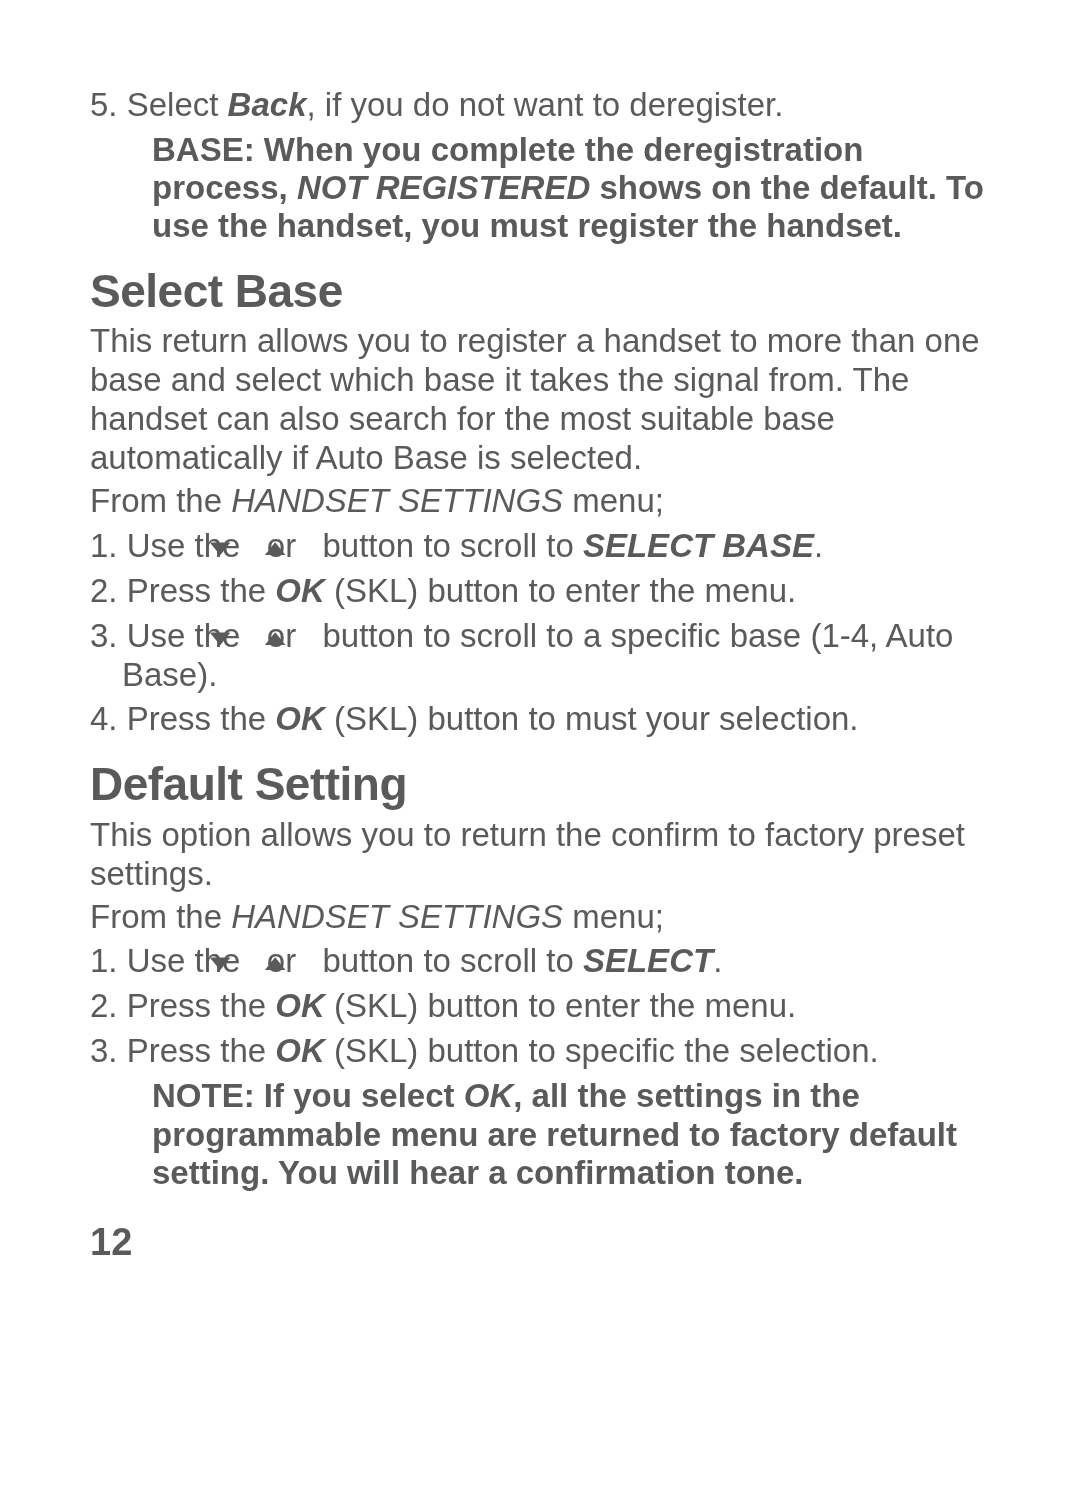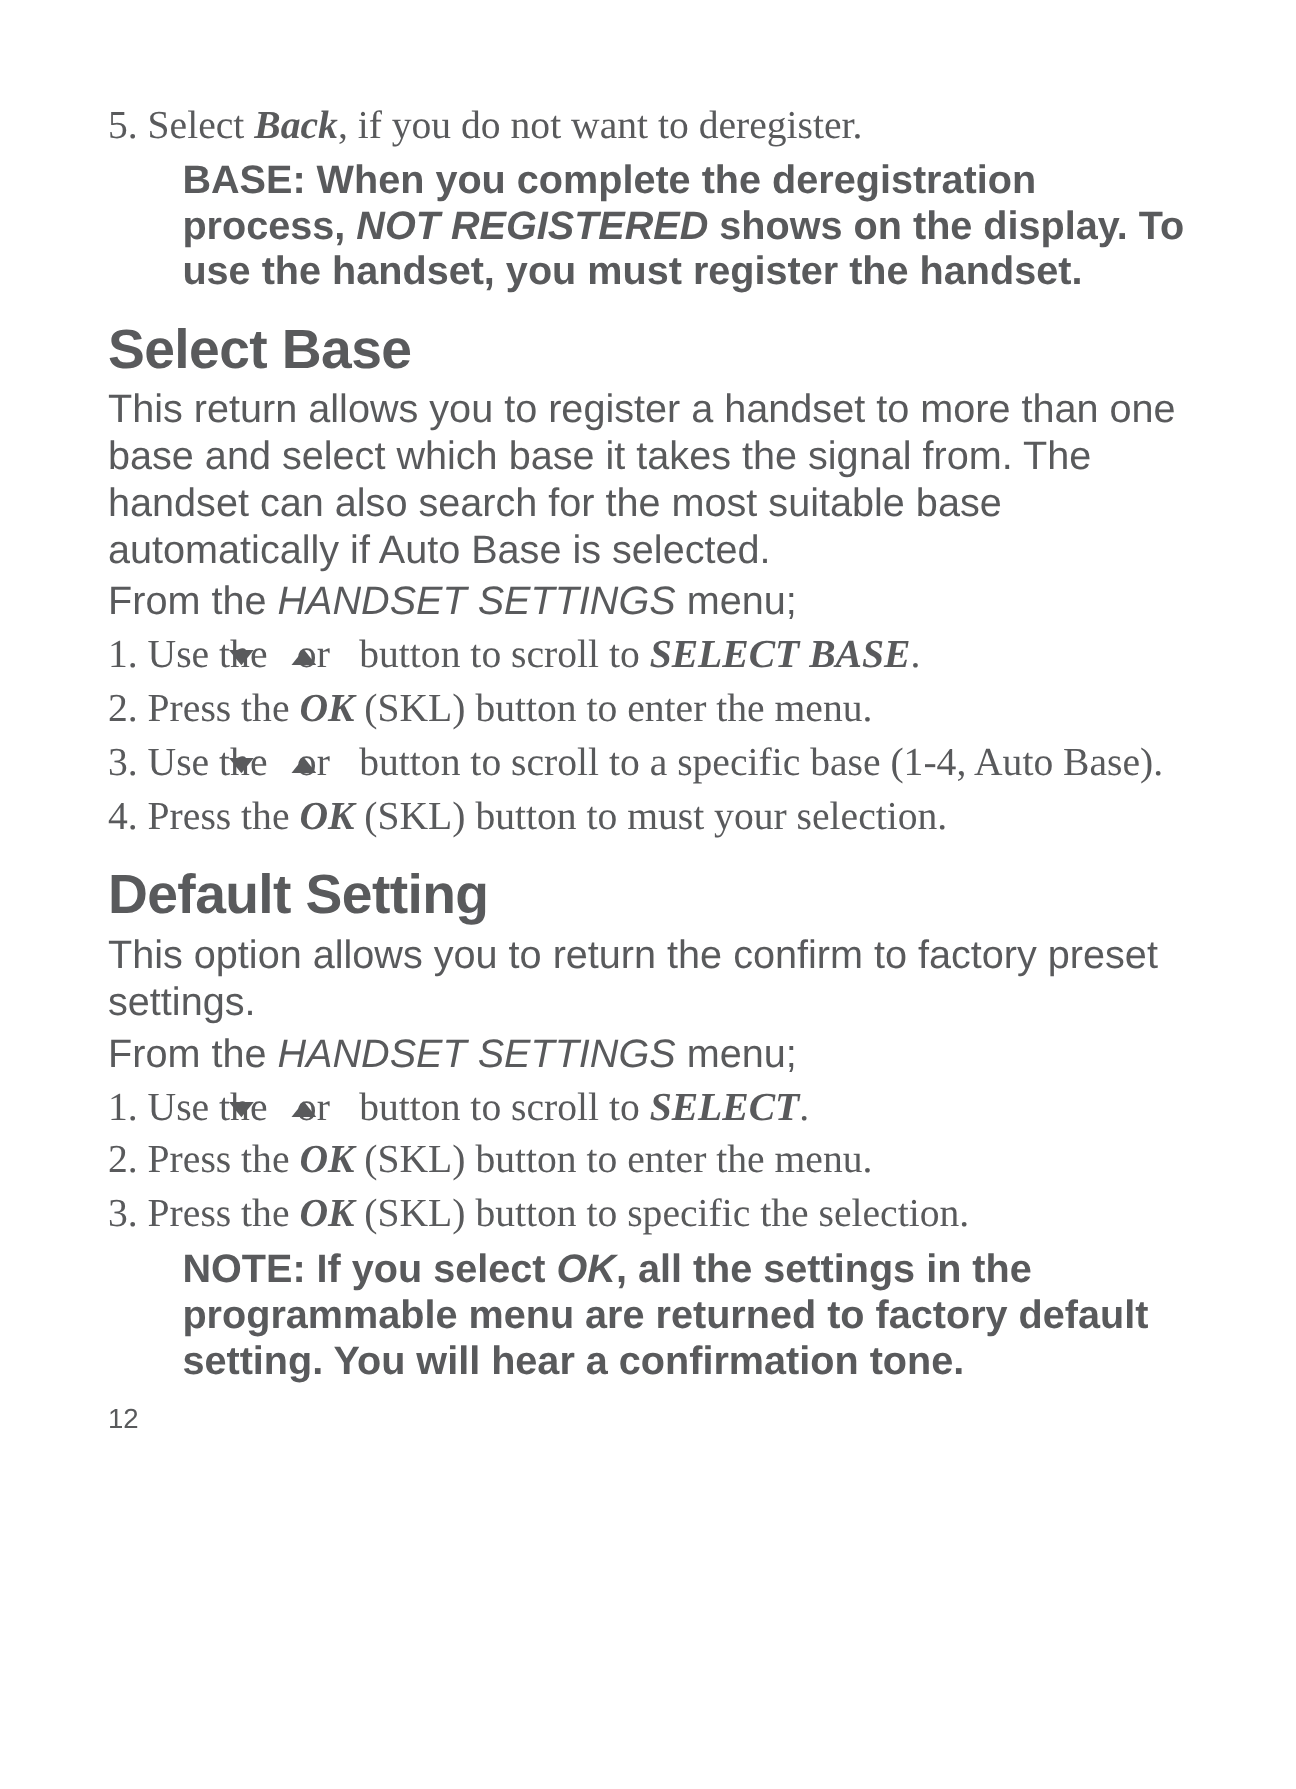--- a/index.html
+++ b/index.html
@@ -14,21 +14,20 @@
     padding: 80px 90px 40px 90px;
     color: #595a5c;
     font-family: "Segoe UI", "Trebuchet MS", "Lucida Grande", Arial, sans-serif;
     font-size: 33px;
     line-height: 1.18;
   }
   .step-line {
     margin: 6px 0;
     padding-left: 32px;
     text-indent: -32px;
-    font-family: Liberation Serif, serif;
   }
   .note {
     font-weight: 700;
     margin: 6px 0 10px 62px;
     line-height: 1.16;
   }
   h2 {
     font-size: 46px;
     font-weight: 600;
     margin: 18px 0 0 0;
@@ -46,34 +45,35 @@
     font-style: italic;
   }
   .arrow {
     display: inline-block;
     font-size: 22px;
     vertical-align: 2px;
     transform: scaleX(1.6);
     padding: 0 4px;
   }
   .page-num {
-    margin-top: 16px;
-    font-size: 23px;
+    margin-top: 28px;
+    font-size: 38px;
+    font-weight: bold;
   }
 </style>
 </head>
 <body>
 
 <div class="step-line">
   <span>5.</span>
   <span>Select </span><span class="bold-italic">Back</span><span>, if you do not want to deregister.</span>
 </div>
 
 <div class="note">
-  <span>BASE: When you complete the deregistration process, </span><span class="italic">NOT REGISTERED</span><span> shows on the display. To use the handset, you must register the handset.</span>
+  <span>BASE: When you complete the deregistration process, </span><span class="italic">NOT REGISTERED</span><span> shows on the default. To use the handset, you must register the handset.</span>
 </div>
 
 <h2>Select Base</h2>
 
 <div class="para">This return allows you to register a handset to more than one base and select which base it takes the signal from. The handset can also search for the most suitable base automatically if Auto Base is selected.</div>
 <div class="para">
   <span>From the </span><span class="italic">HANDSET SETTINGS</span><span> menu;</span>
 </div>
 
 <div class="step-line">

